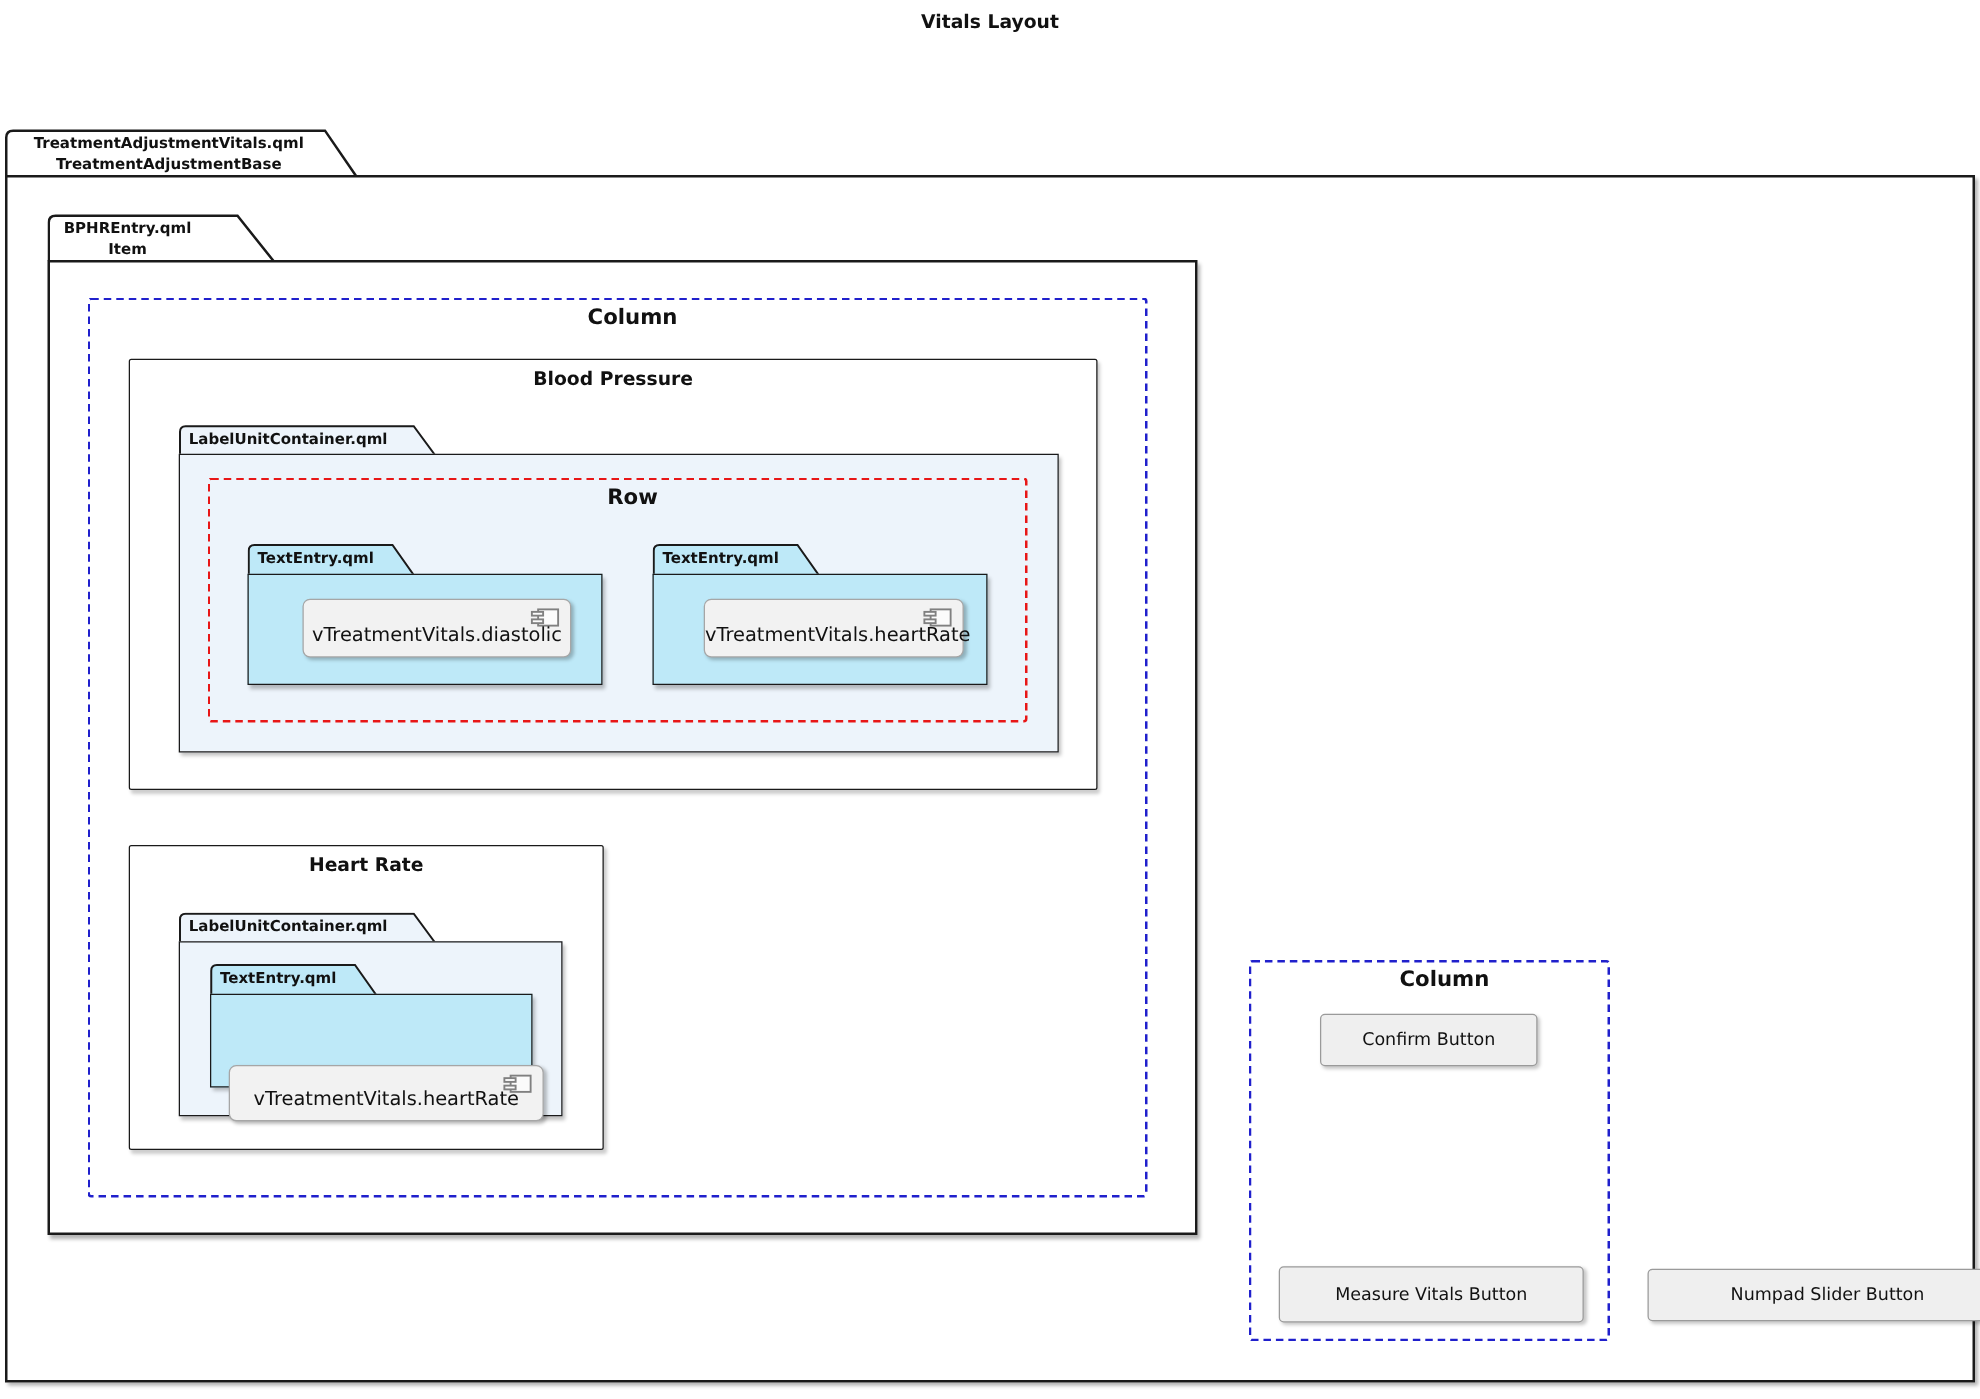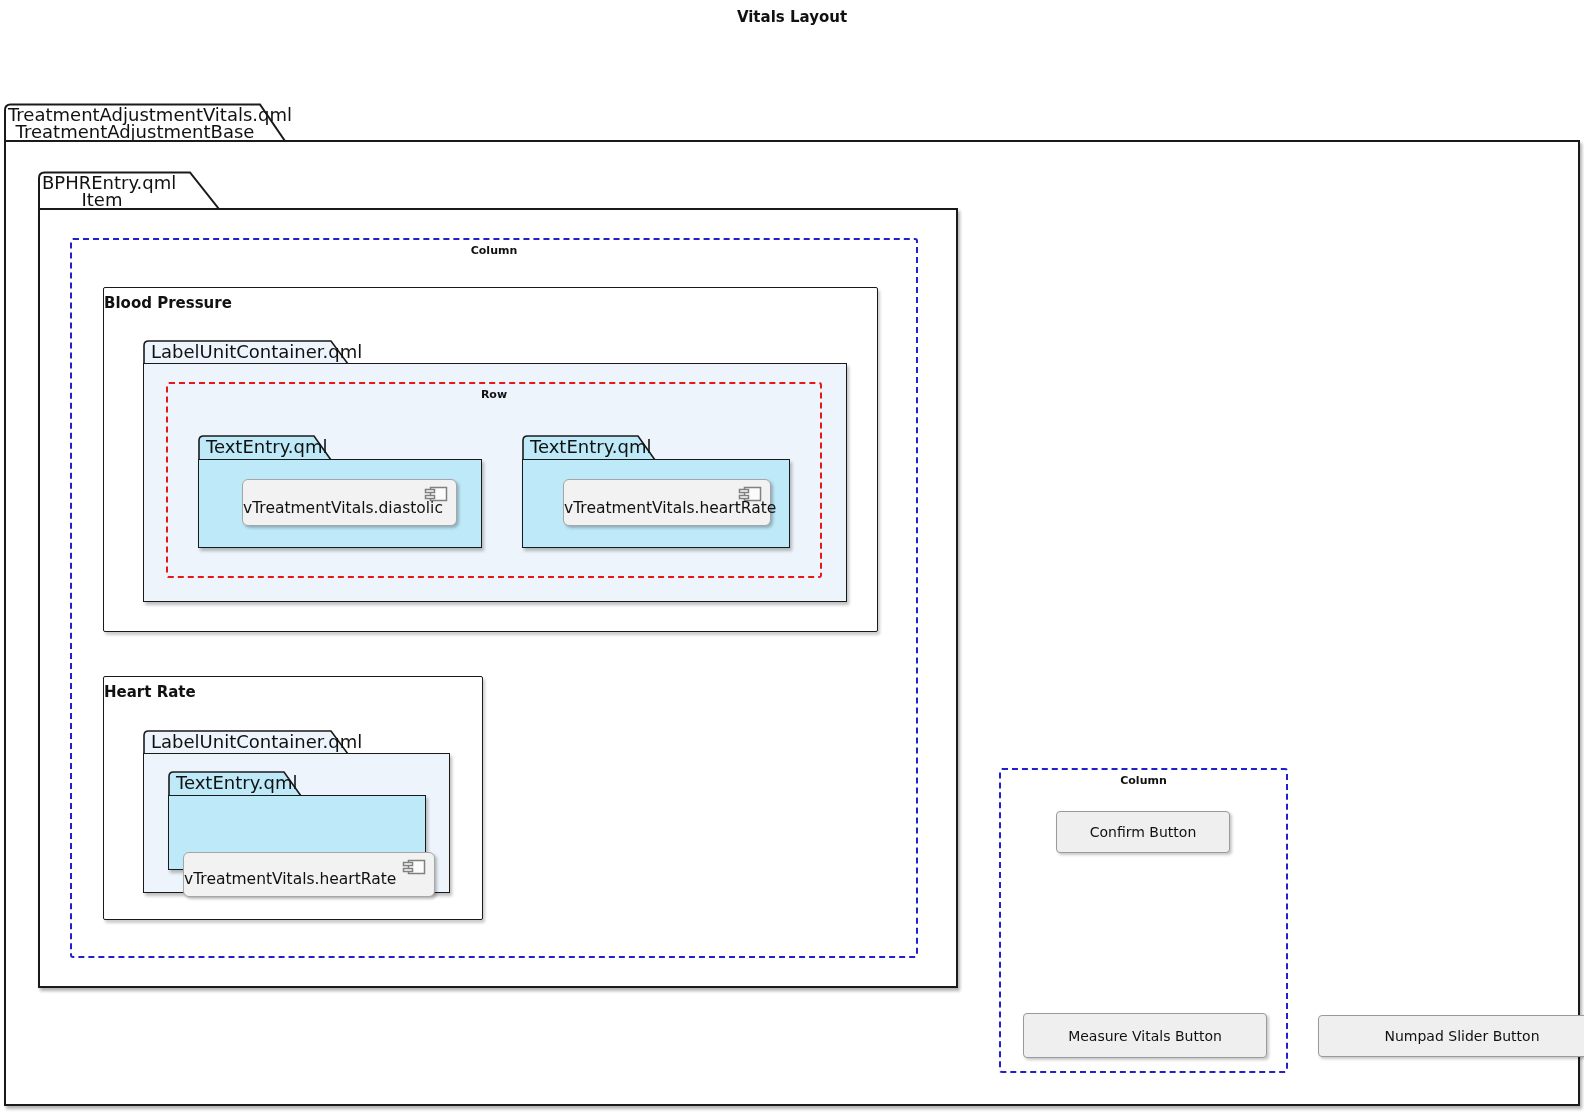--- a/index.html
+++ b/index.html
@@ -14,35 +14,35 @@
 
   
   .pkg-body { background:#fff; border:2px solid #1a1a1a;
               box-shadow:2px 3px 3px rgba(0,0,0,0.30); }
   .folder-body { border:1.6px solid #1a1a1a;
                  box-shadow:2px 3px 3px rgba(0,0,0,0.25); }
   .plain-rect { background:#fff; border:1.6px solid #1a1a1a; border-radius:2px;
                 box-shadow:2px 3px 3px rgba(0,0,0,0.20); }
 
   
-  .tab-label { font-weight:normal; font-size:18px; line-height:17px; white-space:nowrap; }
+  .tab-label { font-weight:bold; font-size:12px; line-height:17px; white-space:nowrap; }
   .tab-label.two-line { text-align:center; }
 
   
   .dash-blue { border:2px dashed #2020cc; border-radius:3px; }
   .dash-red  { border:2px dashed #e81616; border-radius:3px; }
-  .dash-label { font-weight:bold; font-size:11px; text-align:center; width:100%; top:4px; left:0; }
+  .dash-label { font-weight:bold; font-size:17px; text-align:center; width:100%; top:4px; left:12px; }
 
-  .section-label { font-weight:bold; font-size:15px; width:100%; top:6px; left:0; }
+  .section-label { font-weight:bold; font-size:15px; text-align:center; width:100%; top:6px; left:0; }
 
   
   .component { background:#f2f2f2; border:1.2px solid #a6a6a6; border-radius:6px;
                box-shadow:2px 2px 3px rgba(0,0,0,0.25); }
   .component .comp-text { position:absolute; left:0; bottom:8px; width:100%;
-                          font-size:15.5px;margin-top:28px; }
+                          text-align:center; font-size:15.5px;margin-top:28px; }
   .comp-icon { position:absolute; top:6px; right:8px; }
 
   
   .ui-button { background:#efefef; border:1.2px solid #9a9a9a; border-radius:4px;
                box-shadow:2px 2px 3px rgba(0,0,0,0.22);
                display:flex; align-items:center; justify-content:center;
                font-size:14px; white-space:nowrap; }
 </style>
 </head>
 <body>

